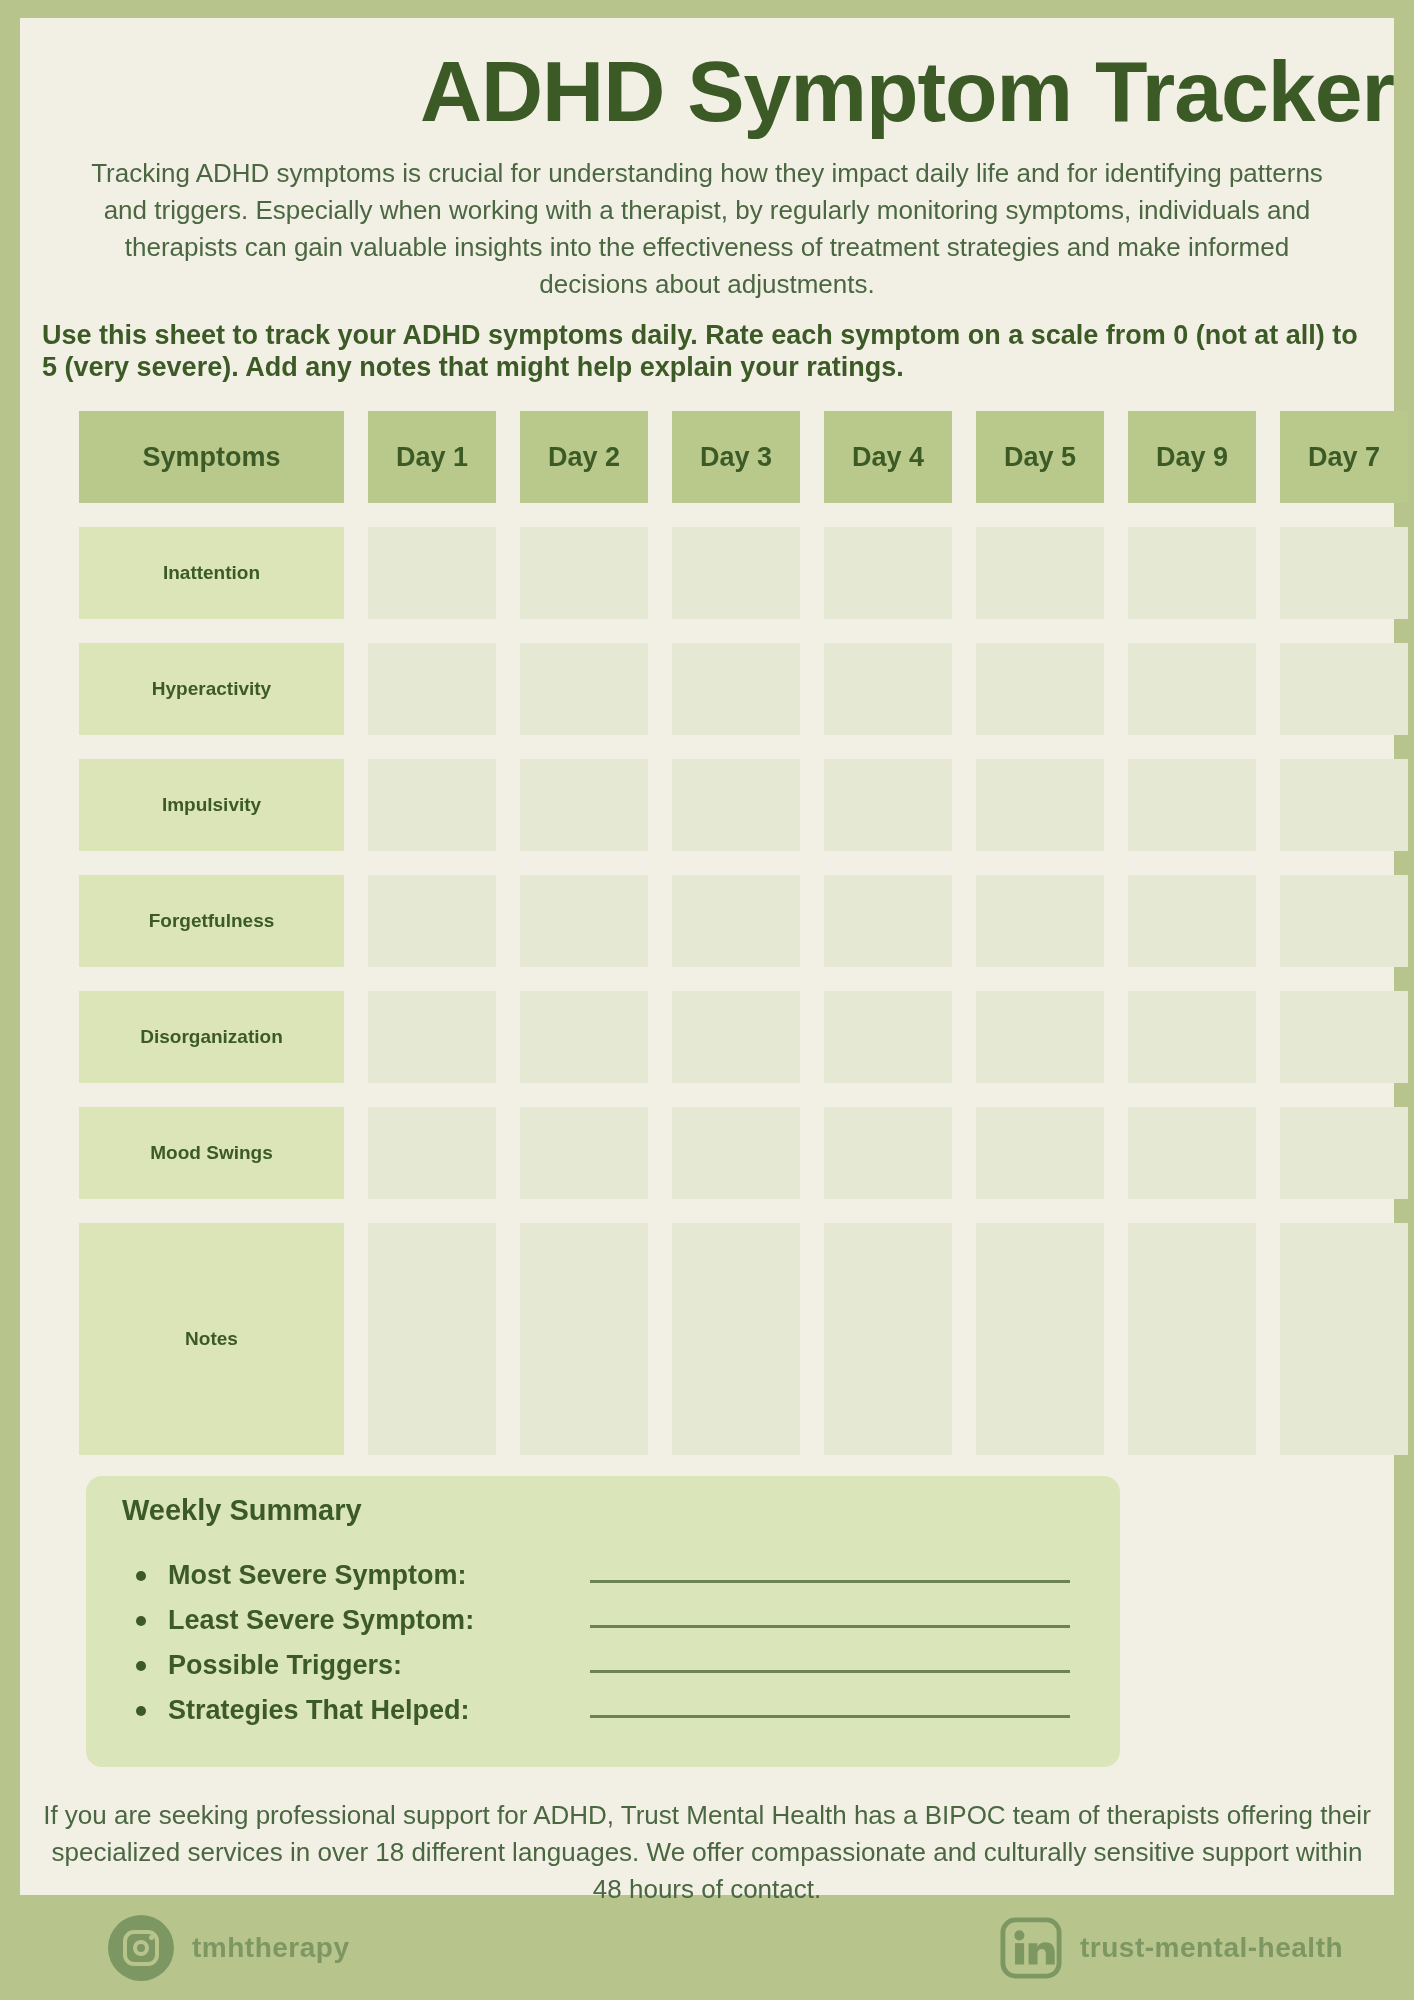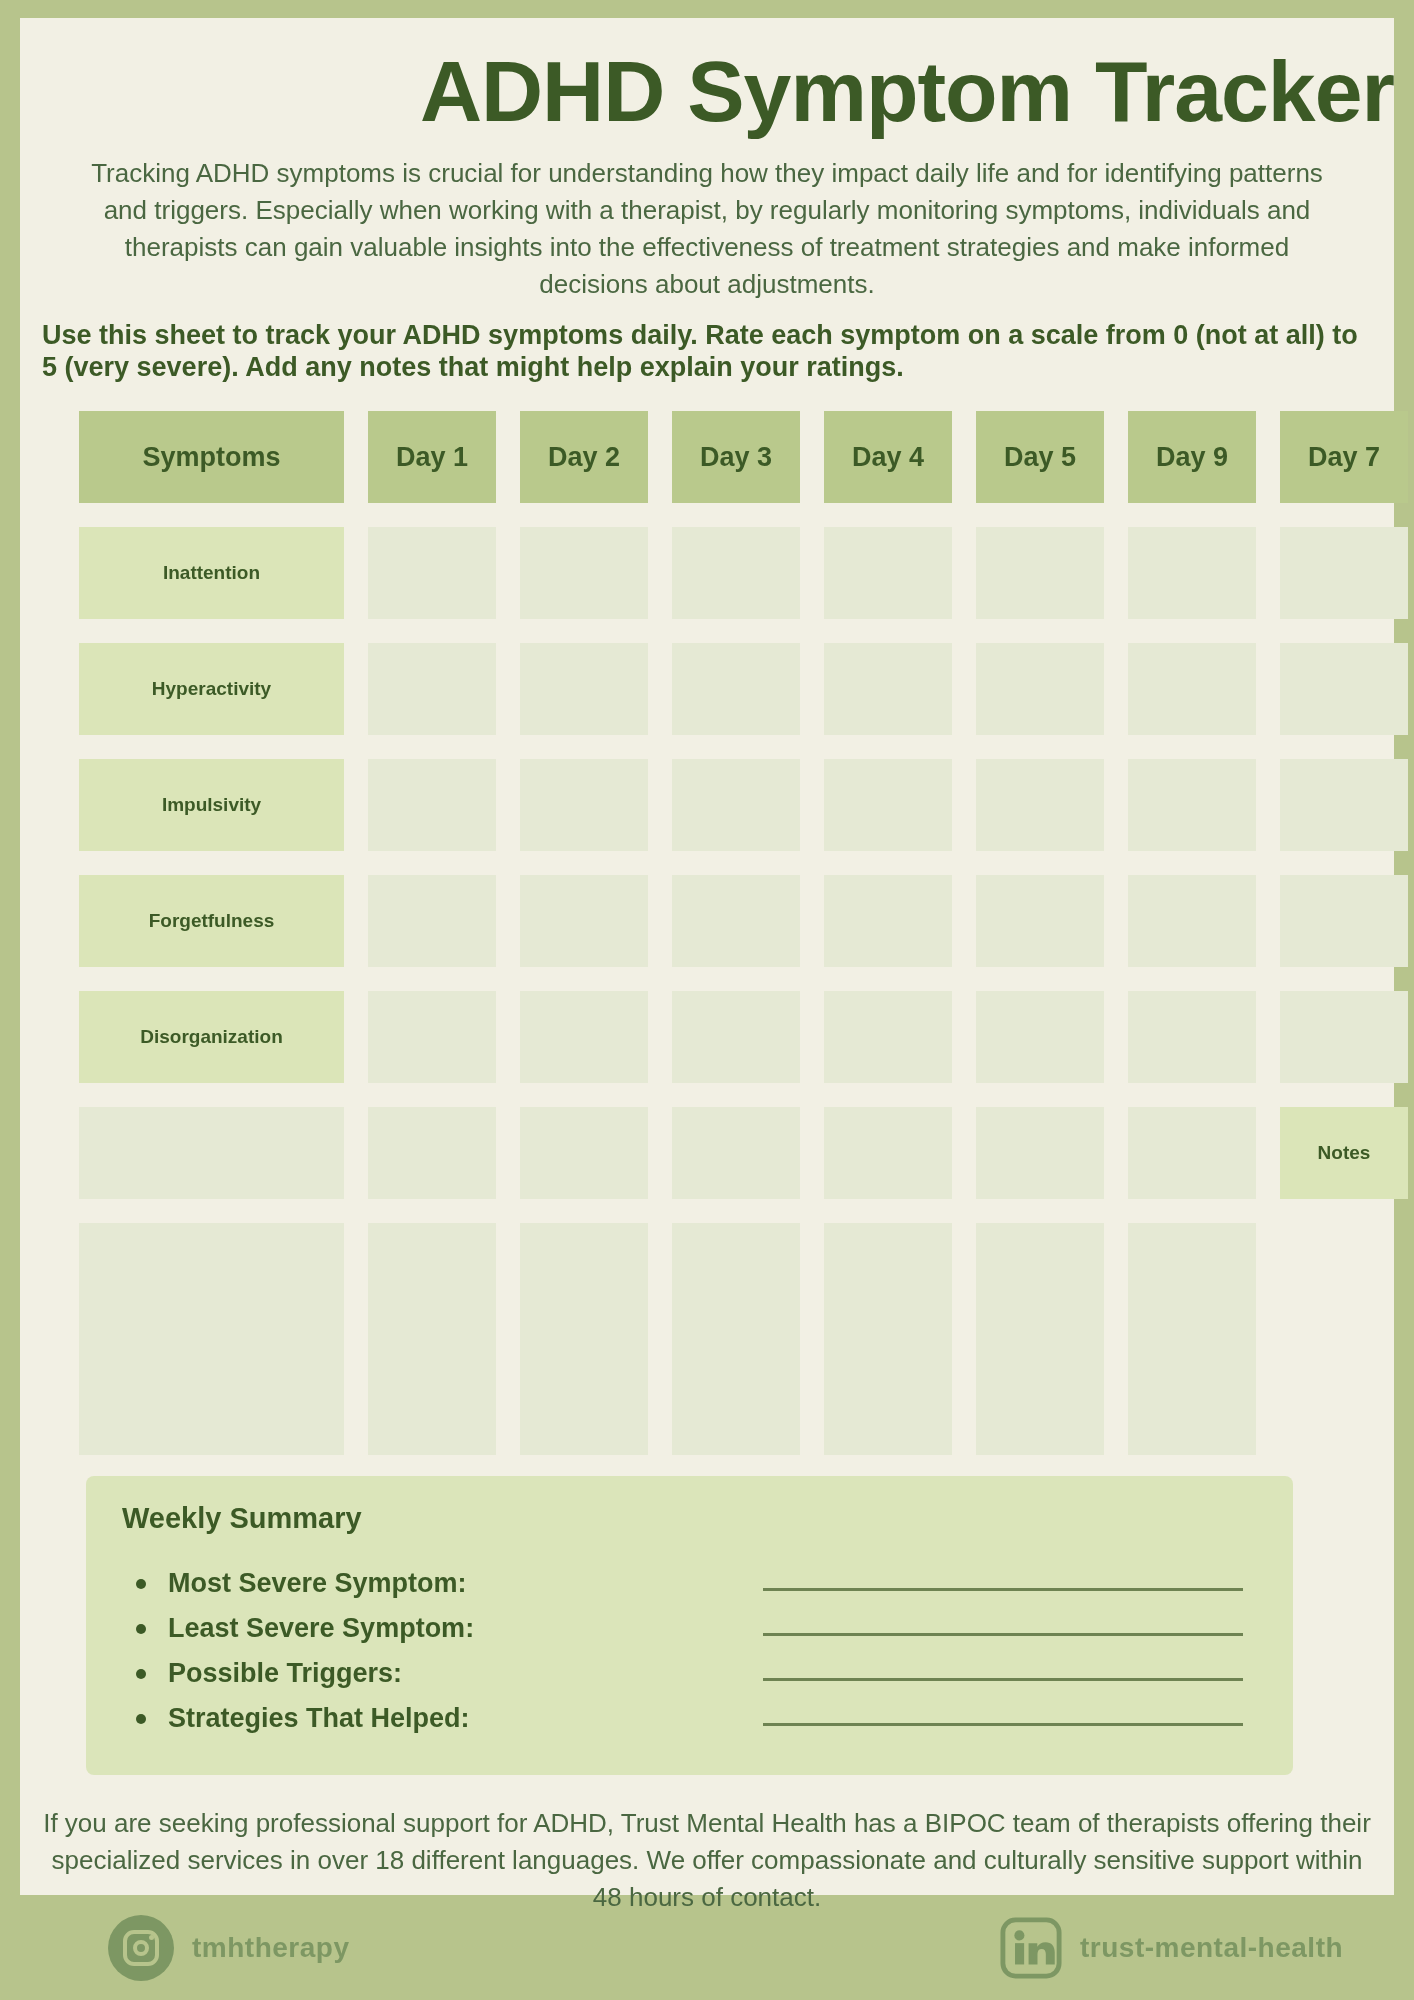--- a/index.html
+++ b/index.html
@@ -74,24 +74,24 @@
   }
   .label-cell{
     background:var(--label-cell);
     color:var(--dark);
     font-weight:700;
     font-size:19px;
   }
   .data-cell{ background:var(--data-cell); }
   .summary-box{
     margin:21px 0 0 66px;
-    width:1207px;
+    width:1034px;
     background:var(--box);
-    border-radius:8px;
-    padding:26px 36px 34px 36px;
+    border-radius:16px;
+    padding:18px 36px 34px 36px;
   }
   .summary-title{
     font-size:29px;
     font-weight:700;
     color:var(--dark);
   }
   .summary-list{
     list-style:none;
     margin-top:26px;
   }
@@ -210,20 +210,21 @@
       <div class="cell data-cell"></div>
       <div class="cell data-cell"></div>
       <div class="cell label-cell">Disorganization</div>
       <div class="cell data-cell"></div>
       <div class="cell data-cell"></div>
       <div class="cell data-cell"></div>
       <div class="cell data-cell"></div>
       <div class="cell data-cell"></div>
       <div class="cell data-cell"></div>
       <div class="cell data-cell"></div>
+      <div class="cell label-cell">Mood Swings</div>
       <div class="cell data-cell"></div>
       <div class="cell data-cell"></div>
       <div class="cell data-cell"></div>
       <div class="cell data-cell"></div>
       <div class="cell data-cell"></div>
       <div class="cell data-cell"></div>
       <div class="cell data-cell"></div>
       <div class="cell label-cell">Notes</div>
       <div class="cell data-cell"></div>
       <div class="cell data-cell"></div>

